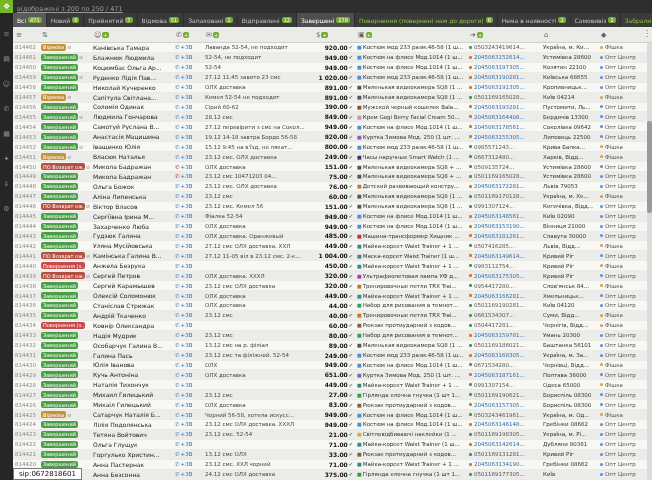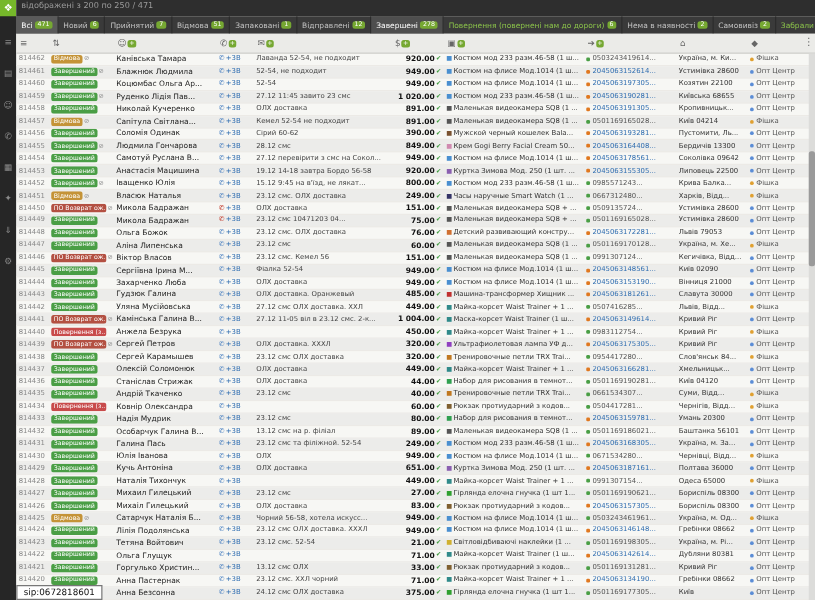--- a/index.html
+++ b/index.html
@@ -9,21 +9,21 @@
 
   
   .rail { width:13px; background:#262626; display:flex; flex-direction:column; align-items:center; flex:0 0 13px; }
   .logo { width:13px; height:13px; background:#76b82a; color:#fff; font-size:8px; line-height:13px; text-align:center; }
   .rail-ic { color:#8a8a8a; font-size:7px; margin-top:17px; cursor:pointer; }
 
   .main { position:relative; width:639px; height:480px; background:#f7f7f4; }
 
   
   .topbar { height:13px; background:#2e2e2e; color:#9a9a9a; font-size:6.5px;
-            display:flex; align-items:flex-start; padding-left:4px; }
+            display:flex; align-items:flex-end; padding-left:4px;text-decoration:underline; }
 
   
   .tabs { height:14px; background:#3a3a3a; display:flex; align-items:stretch; overflow:hidden; }
   .tab { display:flex; align-items:center; gap:2px; padding:0 4px; border-right:1px solid #2c2c2c;
          color:#c3c3c3; font-size:6px; white-space:nowrap; cursor:pointer; }
   .tab.active { background:#5a5a5a; color:#fff; }
   .tab.selected { background:#4e4e4e; color:#fff; }
   .tab.green .lbl { color:#8bc34a; }
   .cnt { background:#76a832; color:#fff; font-size:5px; border-radius:2px; padding:0 2px; }
 

